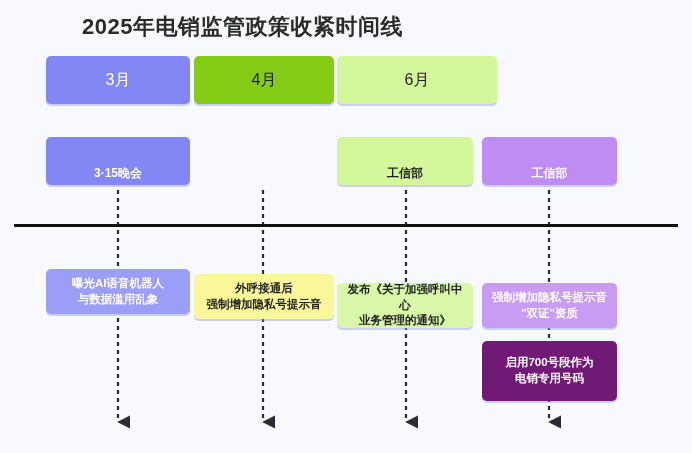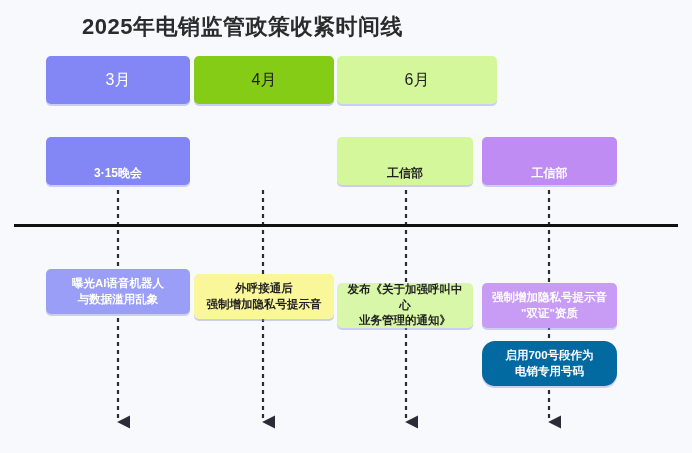--- a/index.html
+++ b/index.html
@@ -137,18 +137,18 @@
 强制增加隐私号提示音</span>
   </div>
   <div class="card row-detail t-dark" style="left:337px; top:283px; width:136px; height:45px; background:#D9F7A8;">
     <span class="card-text">发布《关于加强呼叫中心
 业务管理的通知》</span>
   </div>
   <div class="card row-detail t-light" style="left:482px; top:283px; width:135px; height:45px; background:#C89BF5;">
     <span class="card-text">强制增加隐私号提示音
 "双证"资质</span>
   </div>
-  <div class="card row-detail t-light" style="left:482px; top:341px; width:135px; height:45px; background:#0369a1;border-radius:13px;">
+  <div class="card row-detail t-light" style="left:482px; top:341px; width:135px; height:60px; background:#701a75;">
     <span class="card-text">启用700号段作为
 电销专用号码</span>
   </div>
 
 </div>
 
 </body></html>

